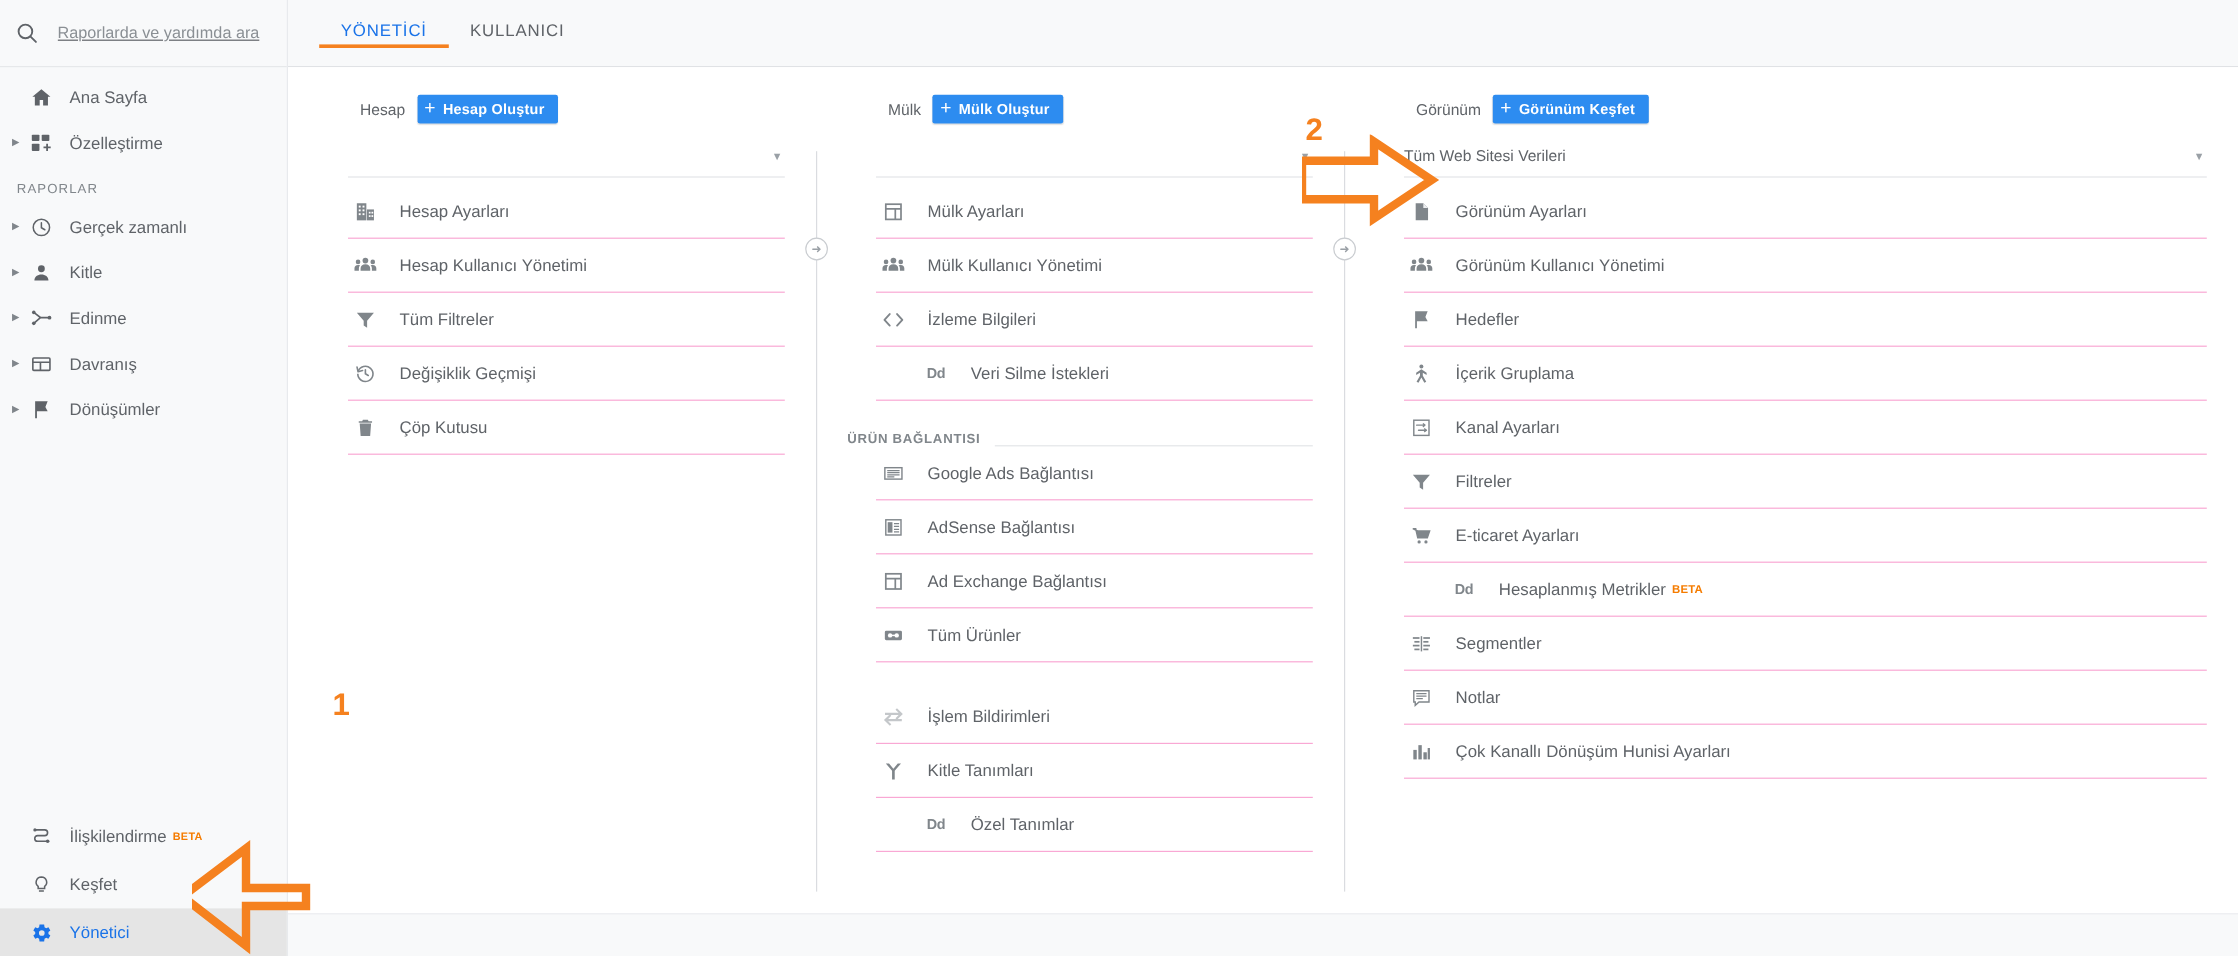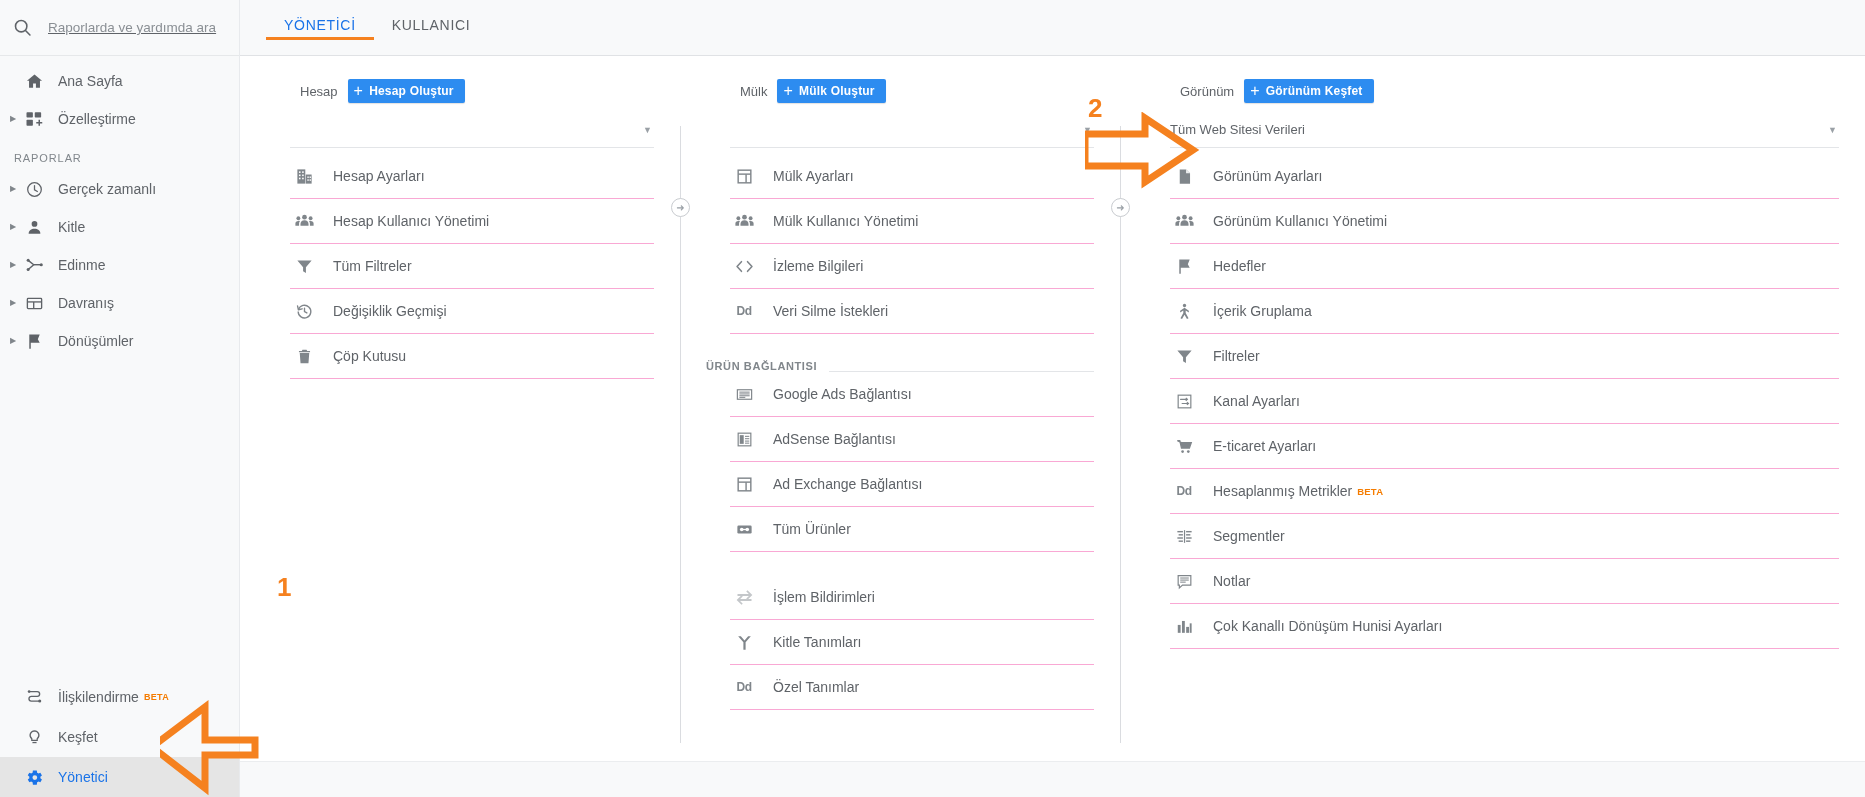--- a/index.html
+++ b/index.html
@@ -118,21 +118,21 @@
   }
   .item .iicon {
     width: 28px; flex: 0 0 28px; display: flex; align-items: center; justify-content: center;
     color: #80868b;
   }
   .item .ilabel { padding-left: 15px; white-space: nowrap; }
   .item .ibeta {
     font-size: 9.5px; color: #f57c00; font-weight: bold; margin-left: 5px; letter-spacing: .2px;
   }
   .item .dd {
-    font-size: 12px; font-weight: bold; color: #80868b; letter-spacing: -.4px;
+    font-size: 12px; font-weight: bold; color: #80868b; letter-spacing: -.4px; margin-left: 36px;
   }
   .group-head {
     display: flex; align-items: flex-end; gap: 12px;
     margin-left: 26px; margin-right: 26px;
     height: 30px; margin-top: 8px;
   }
   .group-head .gh-text {
     font-size: 11px; font-weight: bold; color: #80868b; letter-spacing: .6px; white-space: nowrap;
   }
   .group-head .gh-rule { flex: 1 1 auto; height: 1px; background: #e3e5e8; }
@@ -583,39 +583,39 @@
             <span class="iicon">
               <svg width="19" height="19" viewBox="0 0 24 24" fill="#80868b">
                   <circle cx="12" cy="4.4" r="2.1"></circle>
                   <path d="M12 7.2 6.5 11v2.2l4-2.4V14l-3.6 6.4 2 1.1L12 16l3.1 5.5 2-1.1L13.5 14v-3.2l4 2.4V11z"></path>
                 </svg>
             </span>
             <span class="ilabel">İçerik Gruplama</span>
           </div>
           <div class="item">
             <span class="iicon">
-              <svg width="19" height="19" viewBox="0 0 24 24" fill="#80868b">
-                  <path d="M3 4.5h18l-7.2 8.4v7.4l-3.6-2.2v-5.2z"></path>
-                </svg>
-            </span>
-            <span class="ilabel">Filtreler</span>
-          </div>
-          <div class="item">
-            <span class="iicon">
               <svg width="19" height="19" viewBox="0 0 24 24" fill="none" stroke="#80868b" stroke-width="1.5">
                   <rect x="4" y="4" width="16" height="16"></rect>
                   <g stroke-linecap="round">
                     <line x1="7" y1="9.2" x2="15" y2="9.2"></line>
                     <line x1="9" y1="14.5" x2="17" y2="14.5"></line>
                   </g>
                   <path d="M13.6 7.5 15.6 9.2l-2 1.8" fill="none"></path>
                   <path d="M15 12.8l2 1.7-2 1.8" fill="none"></path>
                 </svg>
             </span>
             <span class="ilabel">Kanal Ayarları</span>
+          </div>
+          <div class="item">
+            <span class="iicon">
+              <svg width="19" height="19" viewBox="0 0 24 24" fill="#80868b">
+                  <path d="M3 4.5h18l-7.2 8.4v7.4l-3.6-2.2v-5.2z"></path>
+                </svg>
+            </span>
+            <span class="ilabel">Filtreler</span>
           </div>
           <div class="item">
             <span class="iicon">
               <svg width="19" height="19" viewBox="0 0 24 24" fill="#80868b">
                   <path d="M3 4.5h3l2.2 9.5h10L20.6 7H8"></path>
                   <path d="M3 4.5h3l2.2 9.5h10L20.6 7H8z" stroke="#80868b" stroke-width="1.6" fill="none"></path>
                   <circle cx="9.6" cy="18.4" r="1.7"></circle>
                   <circle cx="16.8" cy="18.4" r="1.7"></circle>
                 </svg>
             </span>

